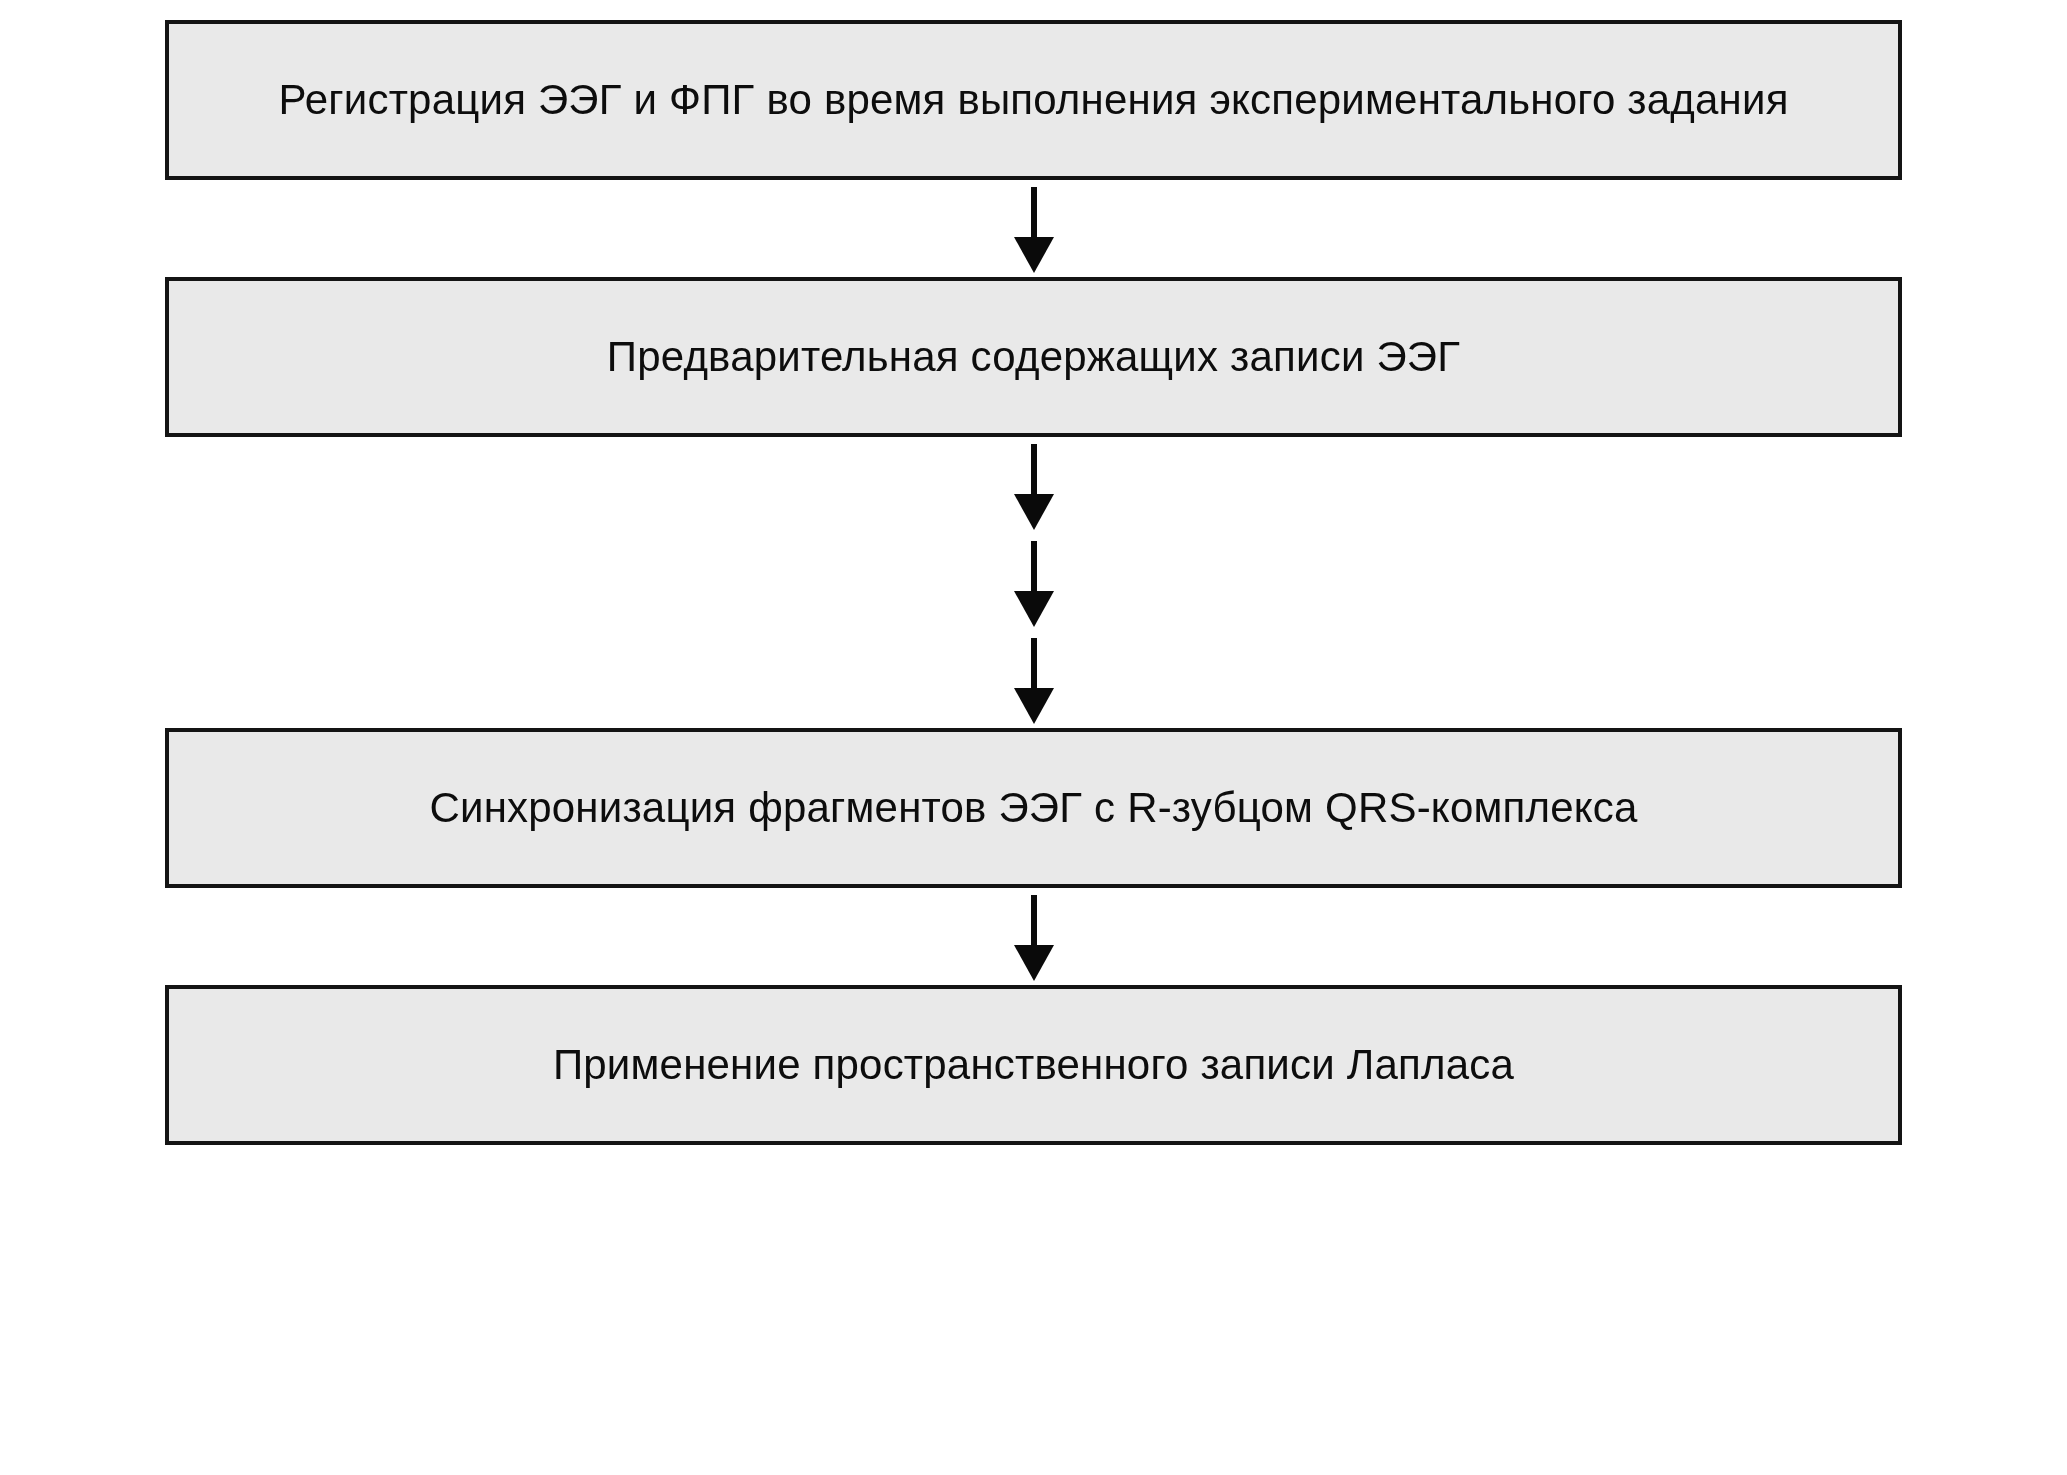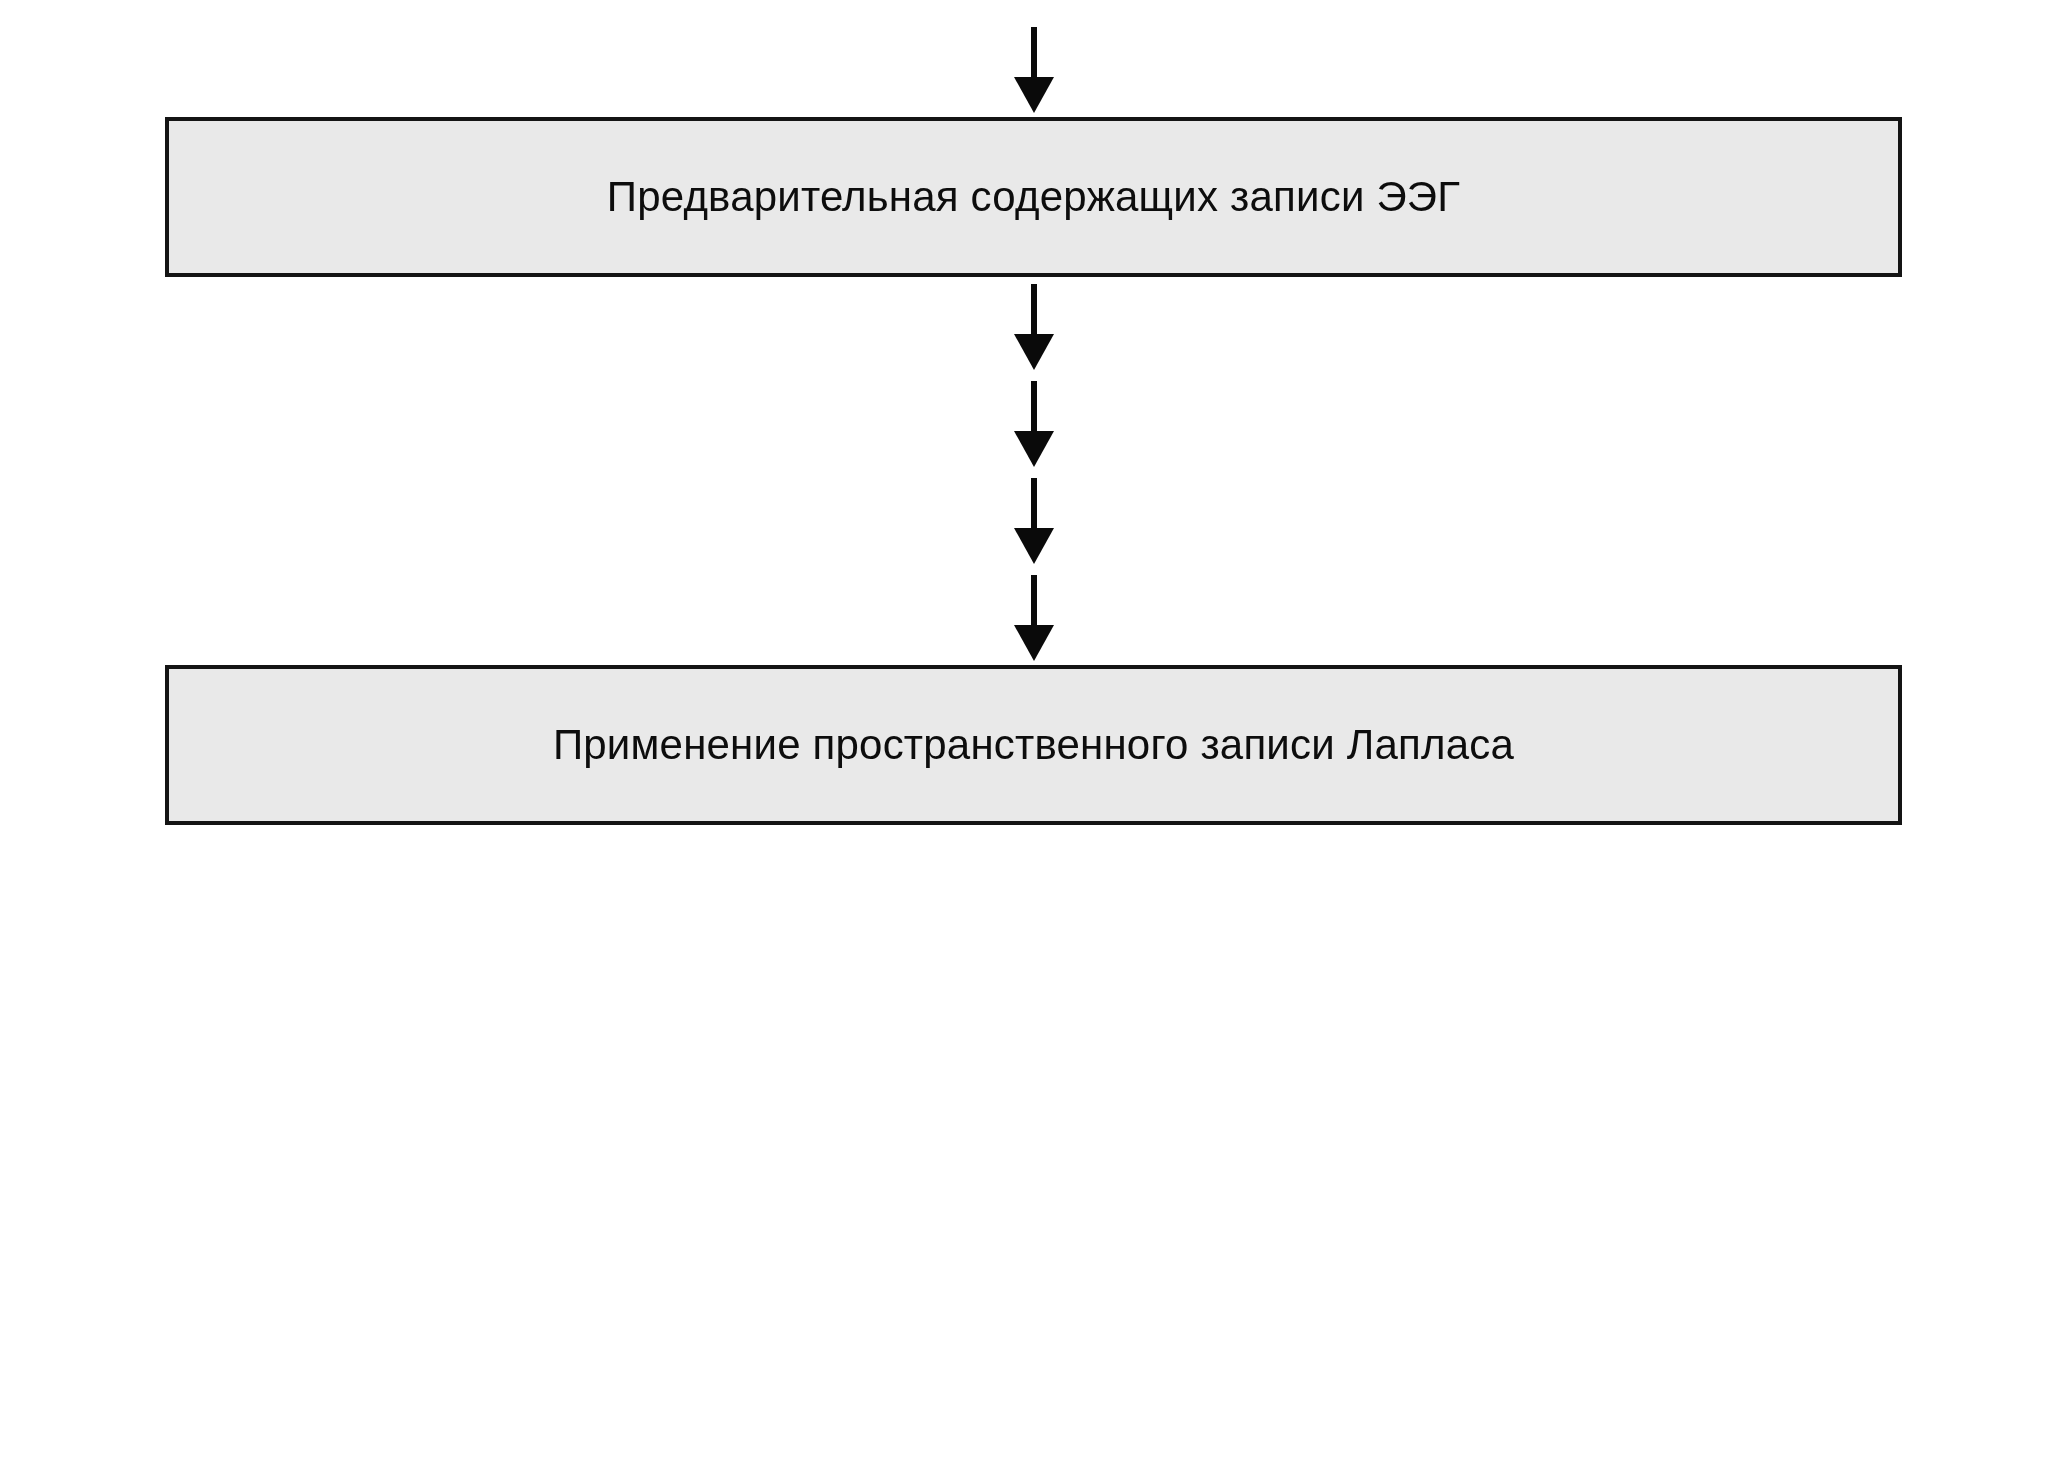--- a/index.html
+++ b/index.html
@@ -69,20 +69,23 @@
     border-right:20px solid transparent;
     border-top:36px solid var(--arrow);
   }
 </style>
 </head>
 <body>
 
 <div class="canvas">
   <div class="flow">
 
+    <div class="step-box">
+      <span class="step-label">Регистрация ЭЭГ и ФПГ во время выполнения экспериментального задания</span>
+    </div>
 
     <div class="arrow-down">
       <div class="stem"></div>
       <div class="head"></div>
     </div>
 
     <div class="step-box">
       <span class="step-label">Предварительная содержащих записи ЭЭГ</span>
     </div>
 
@@ -96,20 +99,23 @@
       <div class="stem"></div>
       <div class="head"></div>
     </div>
 
 
     <div class="arrow-down">
       <div class="stem"></div>
       <div class="head"></div>
     </div>
 
+    <div class="step-box">
+      <span class="step-label">Синхронизация фрагментов ЭЭГ с R-зубцом QRS-комплекса</span>
+    </div>
 
     <div class="arrow-down">
       <div class="stem"></div>
       <div class="head"></div>
     </div>
 
     <div class="step-box">
       <span class="step-label">Применение пространственного записи Лапласа</span>
     </div>
 

